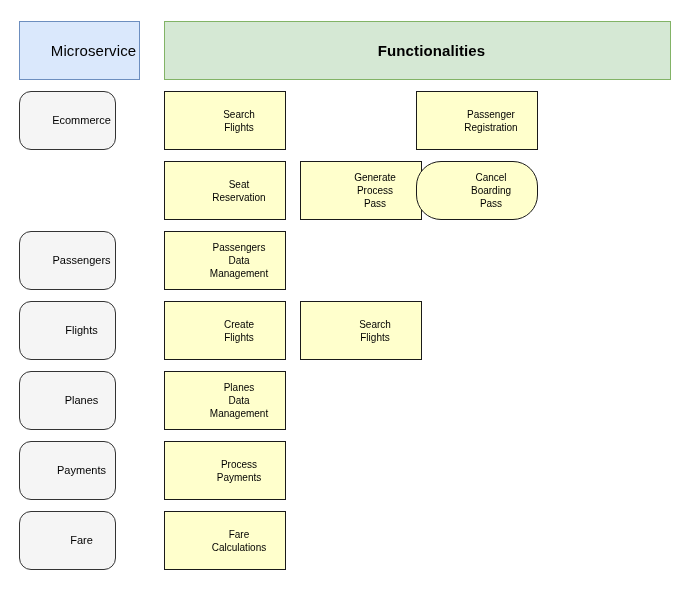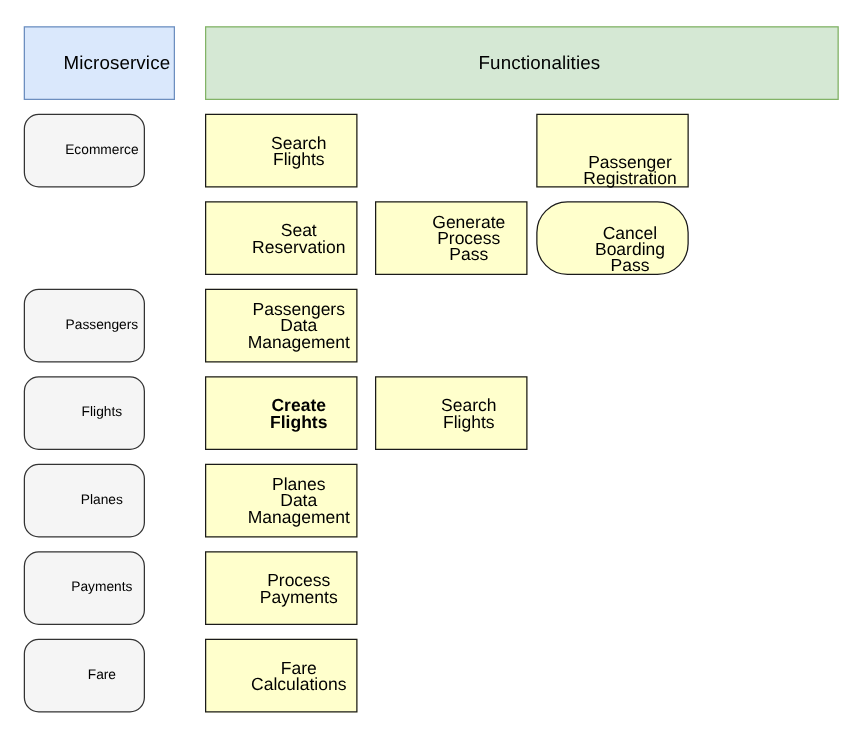--- a/index.html
+++ b/index.html
@@ -46,44 +46,45 @@
     left: 19px;
     width: 121px;
     background: #dae8fc;
     border: 1px solid #6c8ebf;
   }
   .hdr-functionalities {
     left: 164px;
     width: 507px;
     background: #d5e8d4;
     border: 1px solid #82b366;
+    font-weight: bold;
   }
 
   
   .service {
     left: 19px;
     width: 97px;
     height: 59px;
     background: #f5f5f5;
     border: 1.3px solid #333333;
     border-radius: 12px;
     font-size: 11px;
   }
 
   
   .func {
     width: 122px;
     height: 59px;
     background: #ffffcc;
     border: 1.3px solid #1a1a1a;
-    font-size: 14px;
+    font-size: 10px;
   }
   .col1 { left: 164px; }
   .col2 { left: 300px; }
-  .col3 { left: 429px; align-items: flex-end; }
+  .col3 { left: 416px; }
 
   .cell-text {
     display: block;
     white-space: pre-line;
   }
 </style>
 </head>
 <body>
 
 <div id="diagram">
@@ -128,21 +129,21 @@
   </div>
   <div class="box func col1" style="top:231px;">
     <span class="cell-text">Passengers
 Data
 Management</span>
   </div>
 
   <div class="box service" style="top:301px;">
     <span class="cell-text">Flights</span>
   </div>
-  <div class="box func col1" style="top:301px;font-weight:bold;">
+  <div class="box func col1" style="top:301px;">
     <span class="cell-text">Create
 Flights</span>
   </div>
   <div class="box func col2" style="top:301px;">
     <span class="cell-text">Search
 Flights</span>
   </div>
 
   <div class="box service" style="top:371px;">
     <span class="cell-text">Planes</span>

